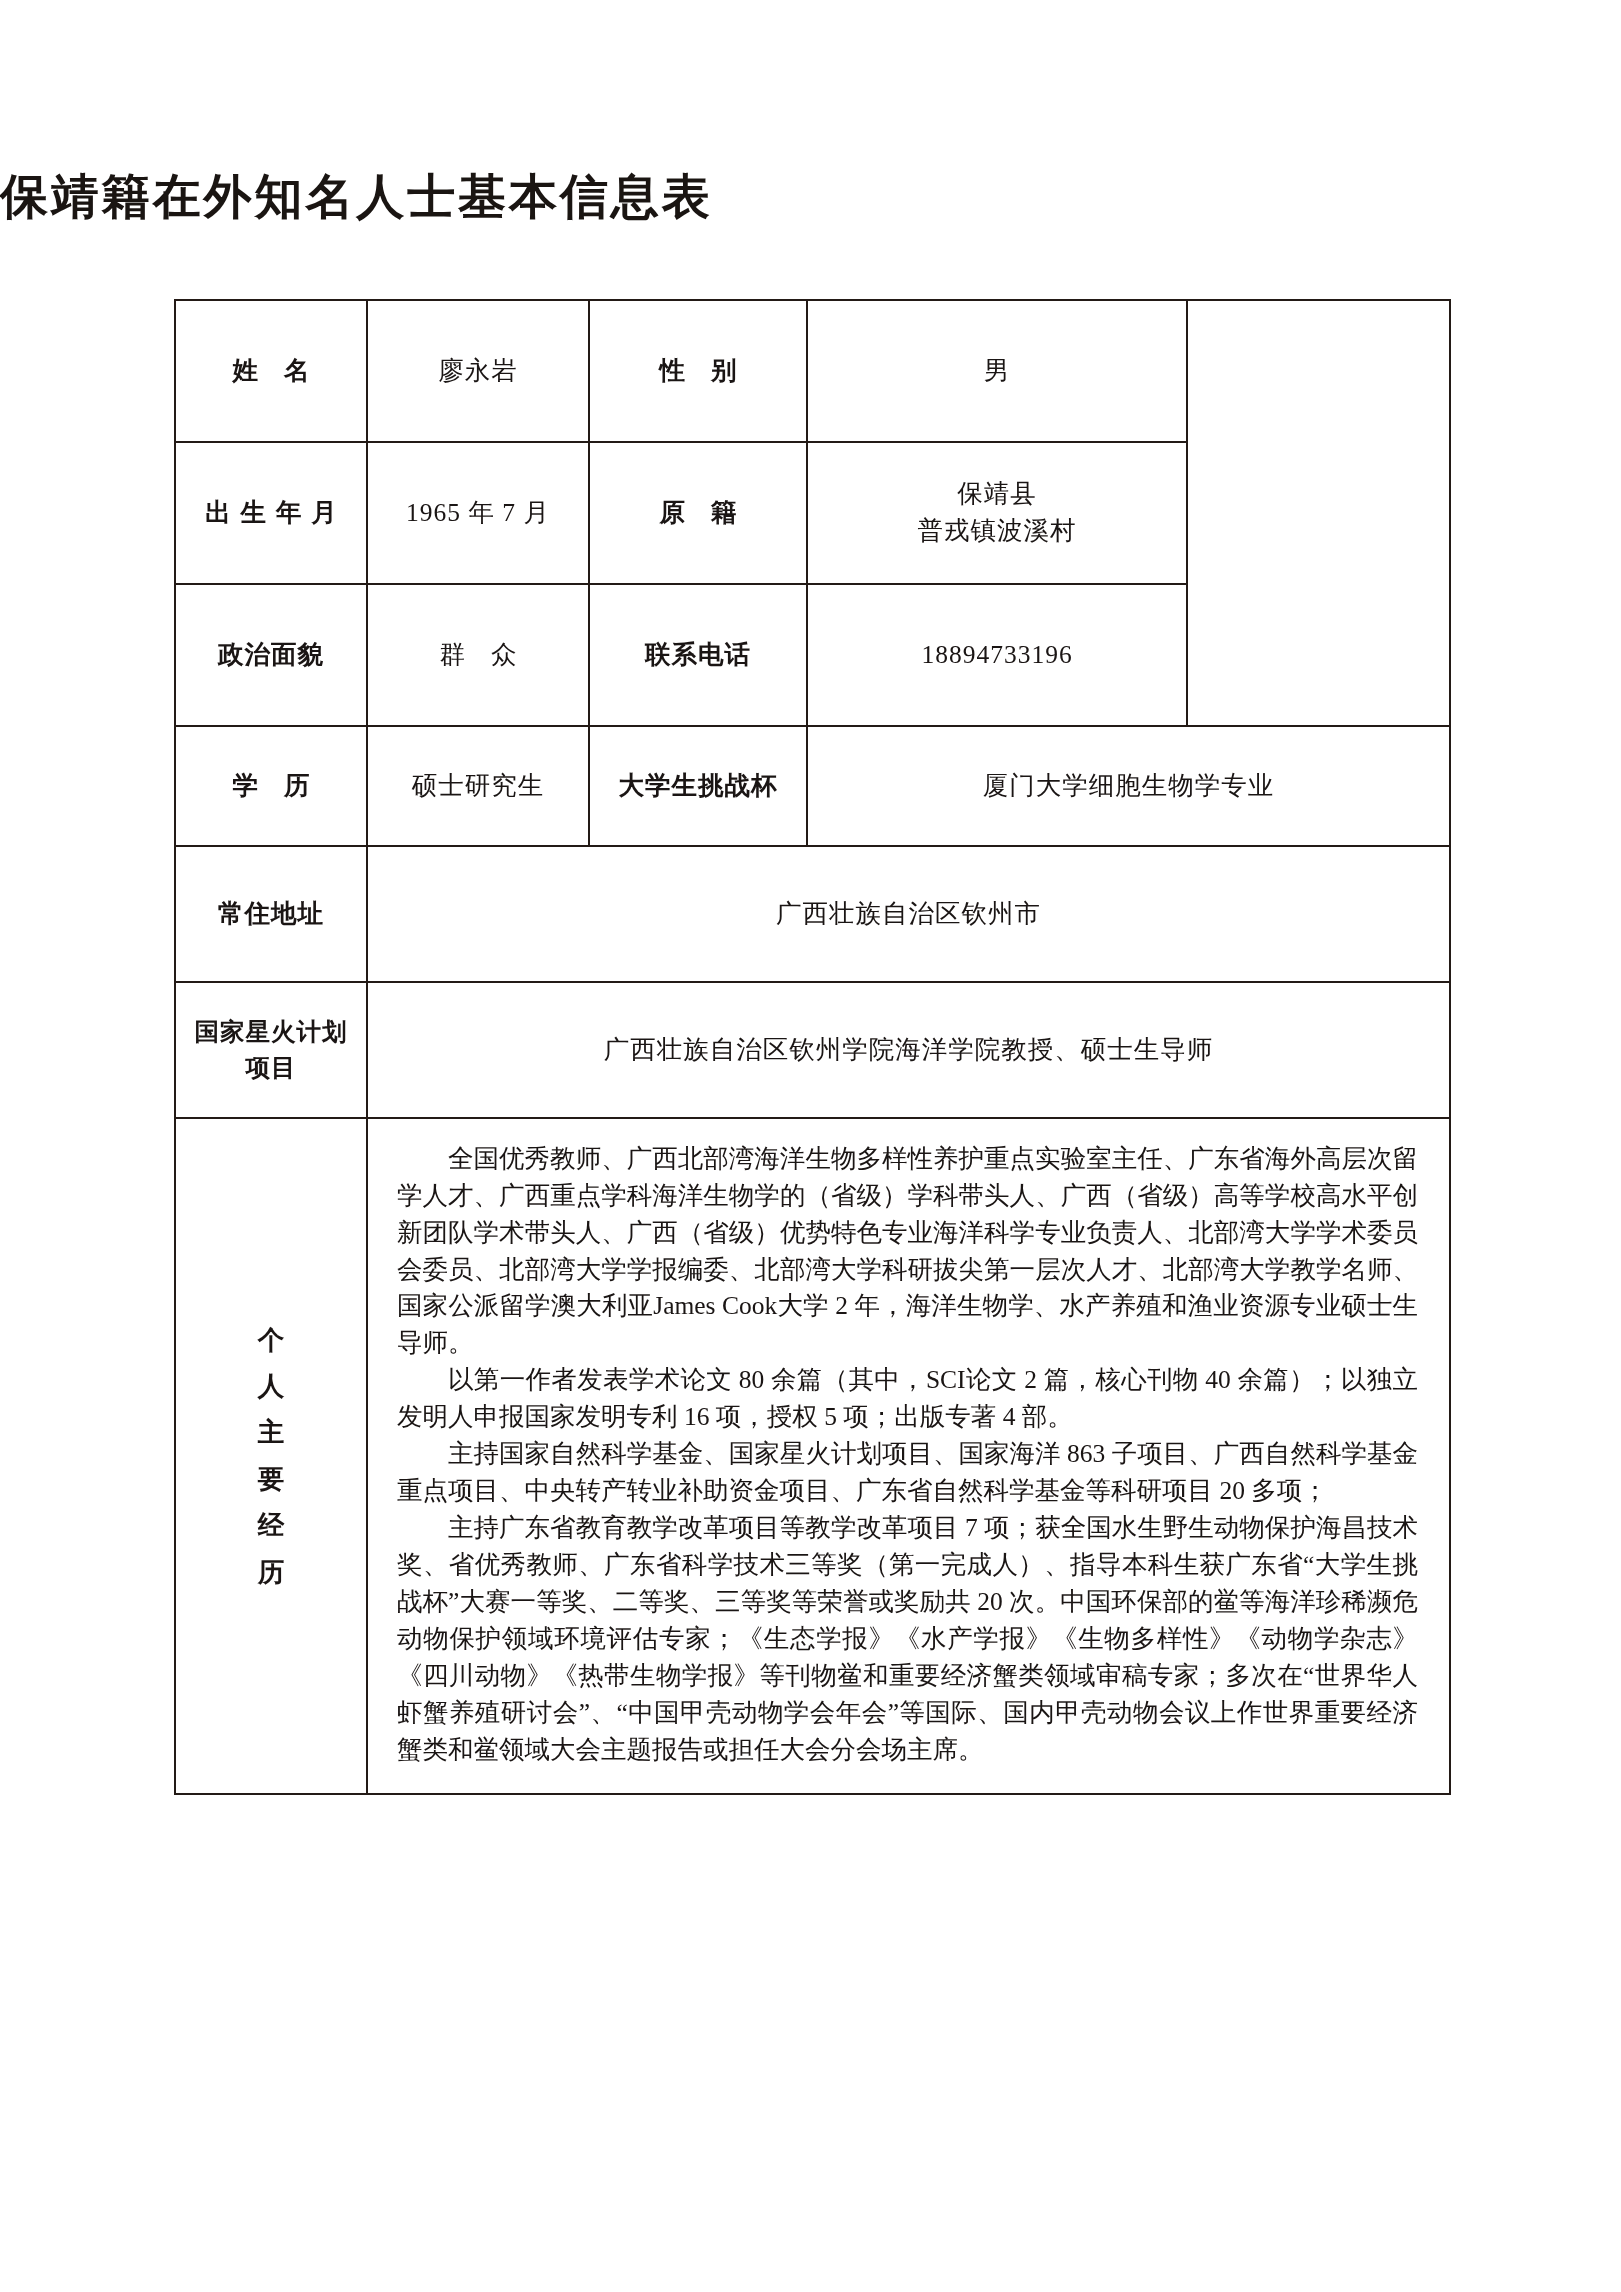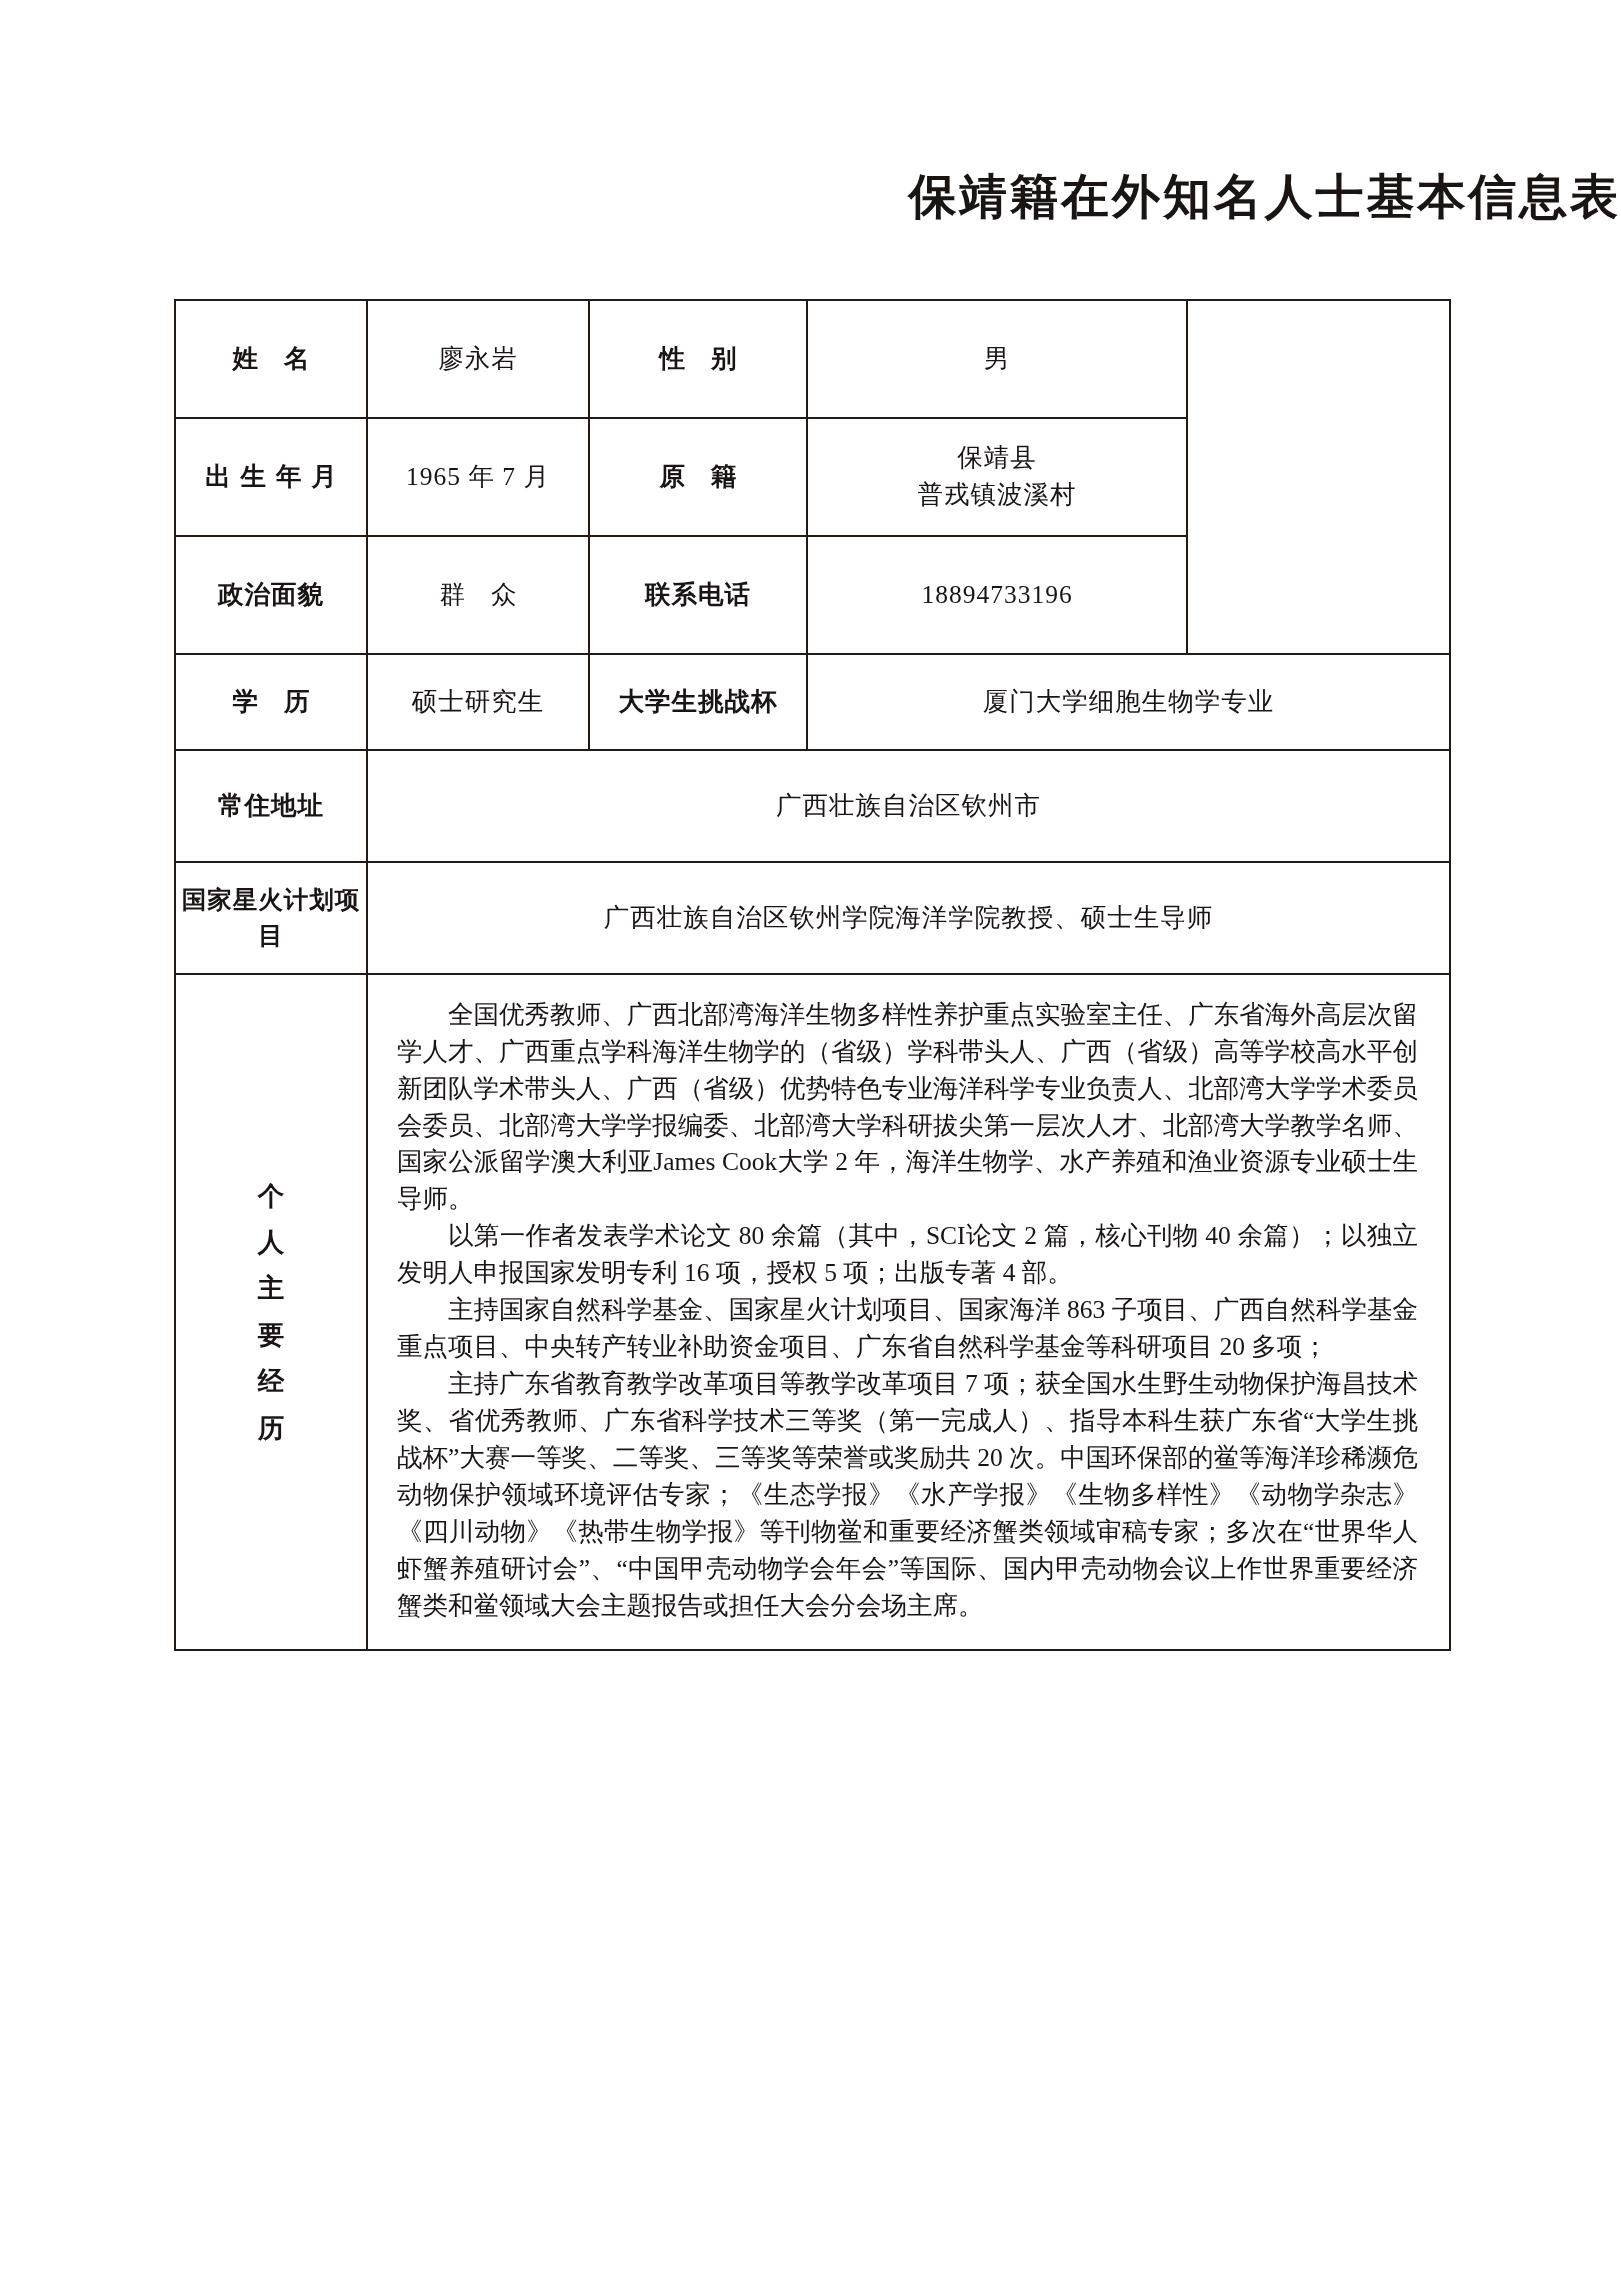--- a/index.html
+++ b/index.html
@@ -20,38 +20,38 @@
     left: 0; top: 0;
     width: 1621px;
     height: 2293px;
     background: #ffffff;
   }
   .doc-title {
     position: absolute;
     left: 0;
     top: 165px;
     width: 1621px;
-    text-align: right;
+    text-align: left;
     font-size: 48px;
     font-weight: bold;
     letter-spacing: 2.9px;
     font-family: "Liberation Serif", "DejaVu Serif", serif;
     color: #1a1512;
   }
   table.info {
     position: absolute;
     left: 174px;
     top: 299px;
     width: 1274px;
     border-collapse: collapse;
     table-layout: fixed;
   }
   table.info td {
     border: 2px solid #231a16;
-    padding: 0;
+    padding: 12px;
     vertical-align: middle;
     text-align: center;
     font-size: 25.5px;
     line-height: 1.45;
     font-family: "Liberation Serif", "DejaVu Serif", serif;
   }
   .lbl {
     font-weight: bold;
     letter-spacing: 9.8px;
     text-indent: 9.8px;

